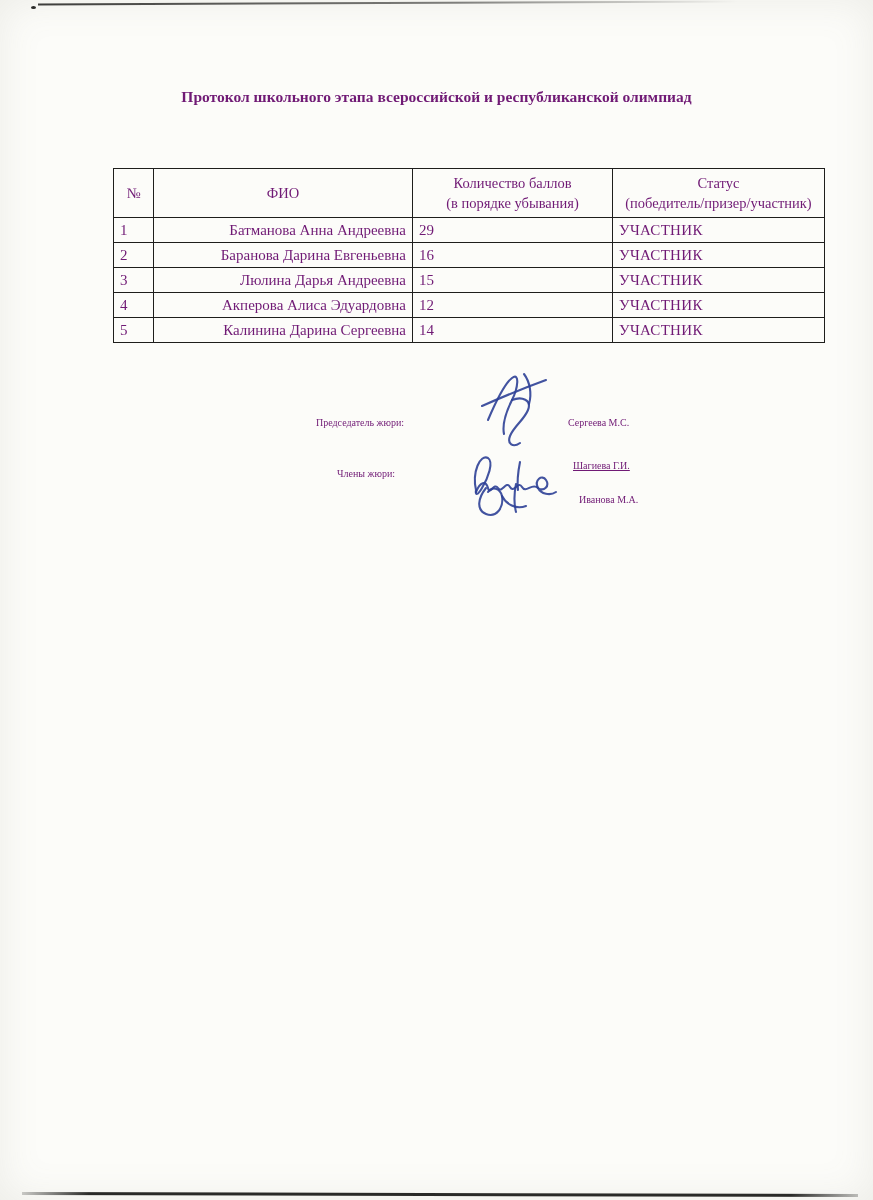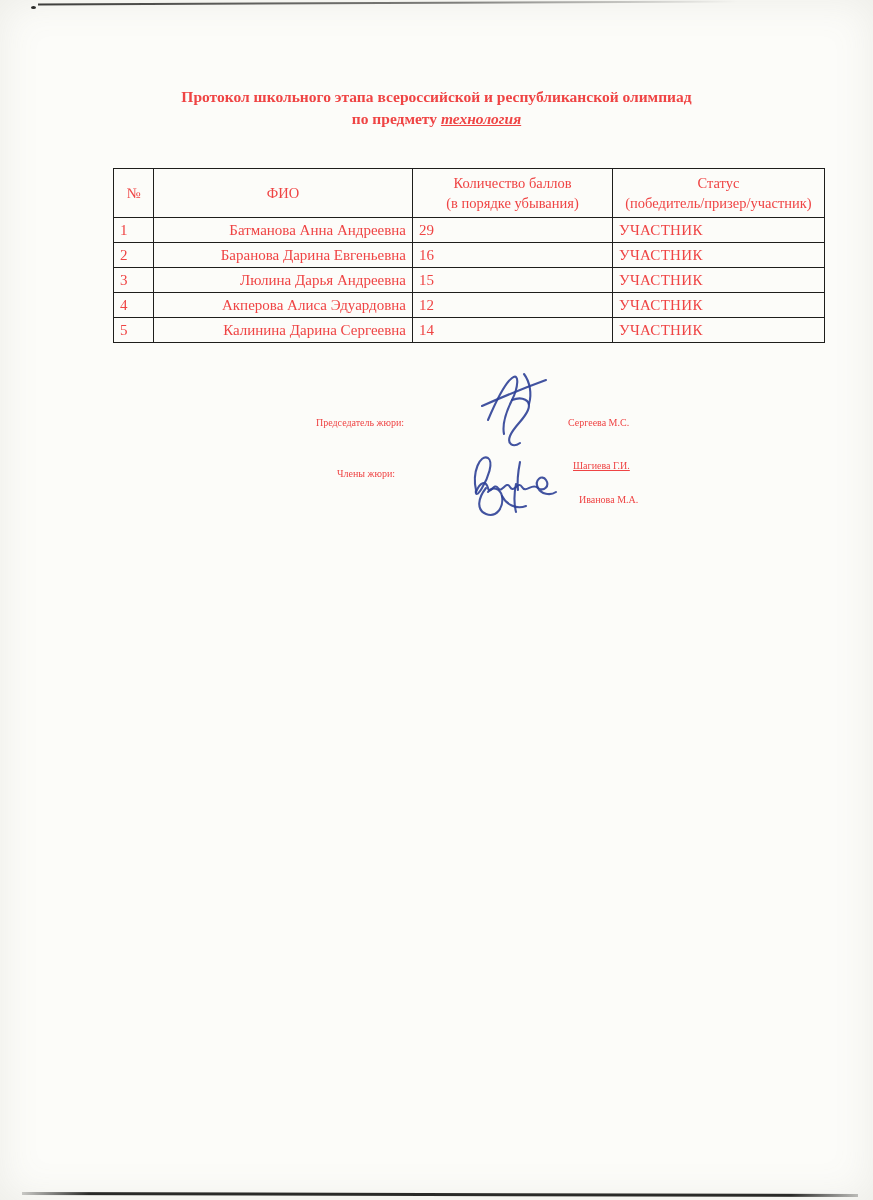--- a/index.html
+++ b/index.html
@@ -3,21 +3,21 @@
 <meta charset="utf-8">
 <style>
   html,body { margin:0; padding:0; background:#d8d8d4; }
   #page {
     position:relative;
     width:873px; height:1200px;
     margin:0 auto;
     background:#fcfcf9;
     overflow:hidden;
     font-family:"Liberation Serif", serif;
-    color:#ef4444;
+    color:#701a75;
     box-shadow:inset 0 0 40px rgba(120,120,110,0.12);
   }
 
   
   .scan-top-line {
     position:absolute; top:2px; left:38px; width:700px; height:2px;
     background:linear-gradient(90deg, rgba(30,30,28,.85), rgba(30,30,28,.55) 60%, rgba(30,30,28,0));
     transform:rotate(-0.25deg);
   }
   .scan-top-dot {
@@ -96,23 +96,20 @@
 <body>
 
 <div id="page">
 
   <div class="scan-top-line"></div>
   <div class="scan-top-dot"></div>
   <div class="scan-bottom-line"></div>
 
   <div class="title-block">
     <span class="title-line">Протокол школьного этапа всероссийской и республиканской олимпиад</span>
-    <span class="title-line">
-      <span>по предмету </span><span class="subject">технология</span>
-    </span>
   </div>
 
   <table class="results">
     <colgroup>
       <col class="c-num">
         <col class="c-name">
         <col class="c-score">
         <col class="c-status">
     </colgroup>
     <thead>

